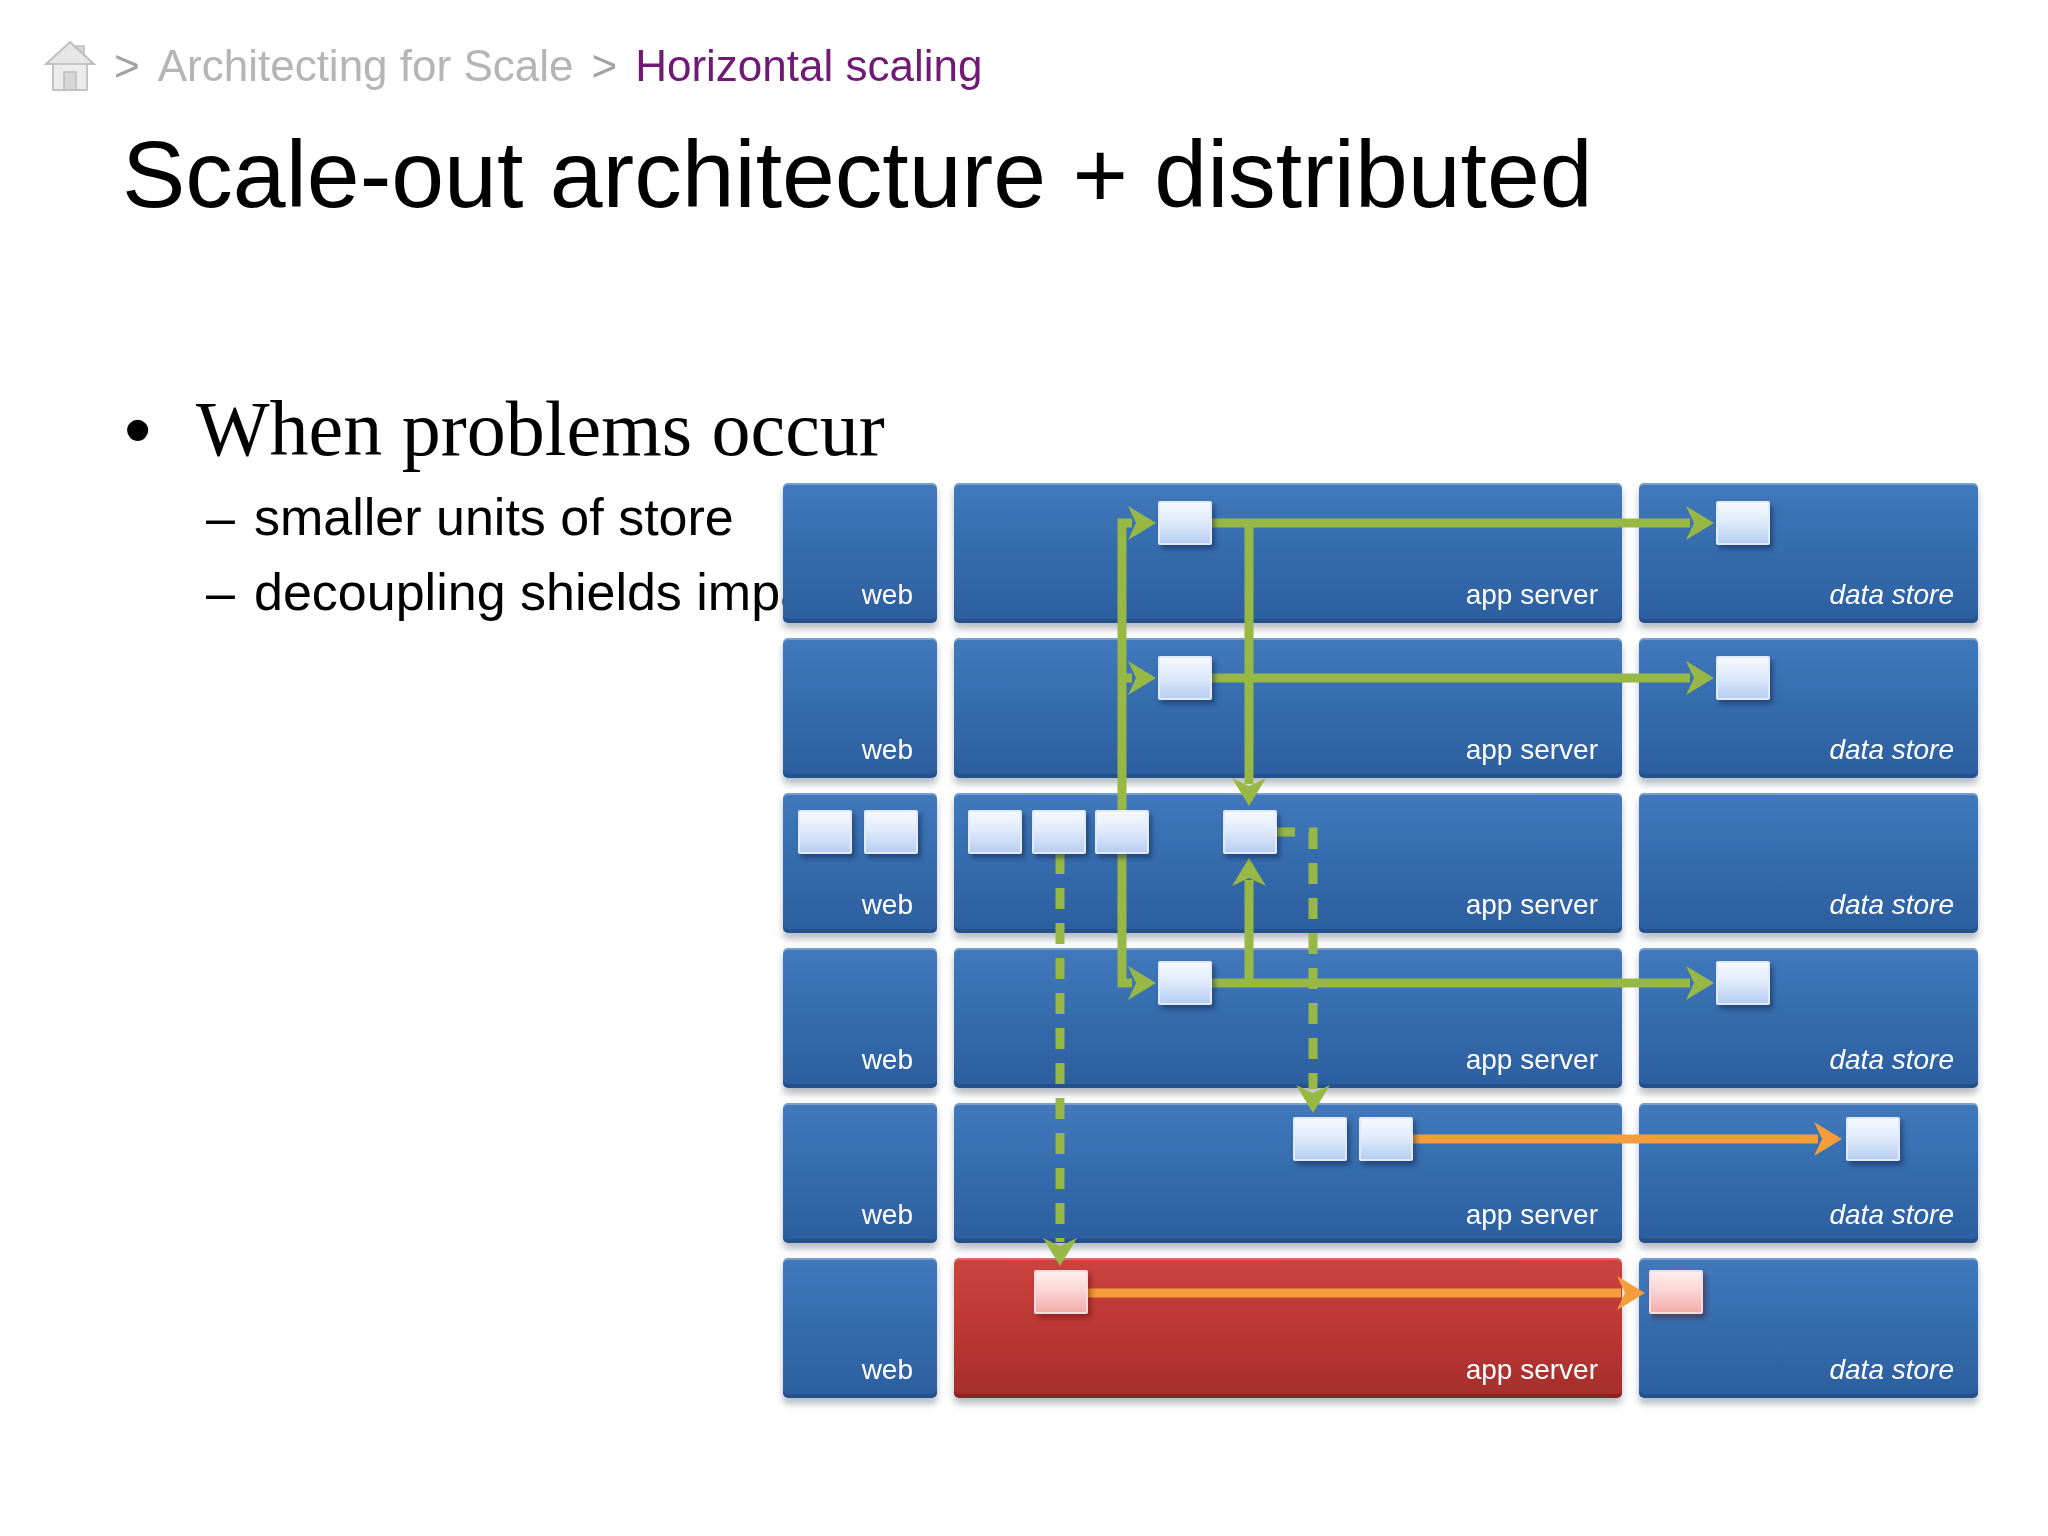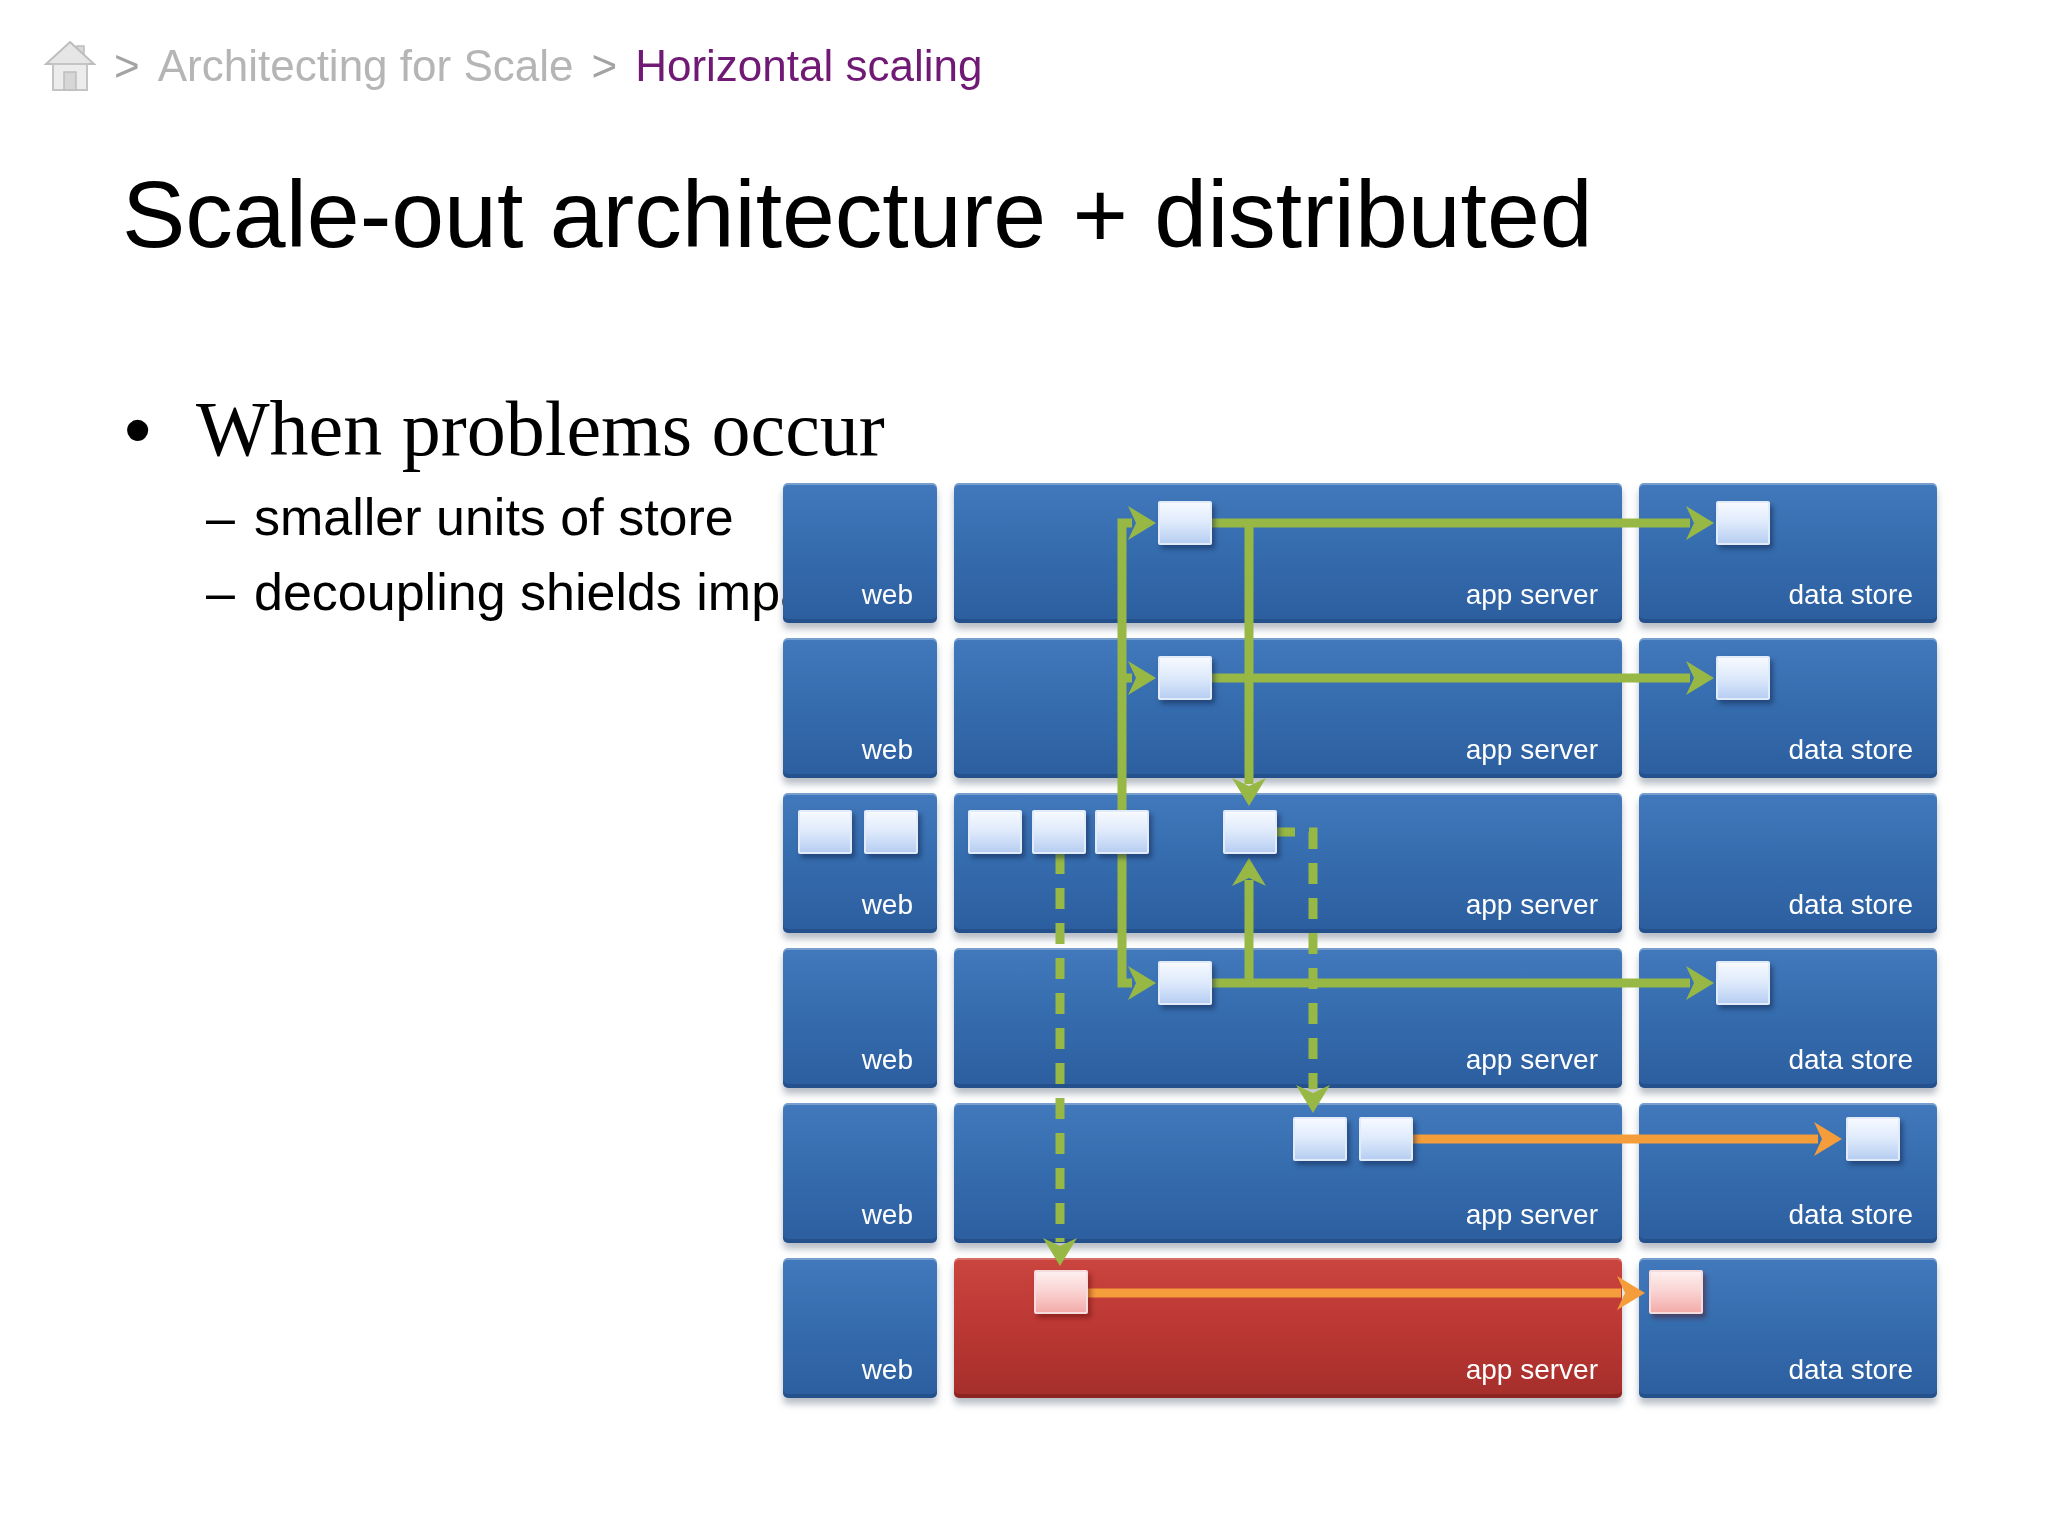--- a/index.html
+++ b/index.html
@@ -8,37 +8,37 @@
 
   
   .breadcrumb{position:absolute;left:44px;top:38px;display:flex;align-items:center;gap:18px;
               font-size:44px;white-space:nowrap;}
   .crumb-sep{color:#a3a3a3;}
   .crumb-link{color:#b5b5b5;}
   .crumb-current{color:#701a75;}
   .home-svg{display:block;}
 
   
-  .title{position:absolute;left:122px;top:118px;font-size:95px;line-height:113px;color:#000;margin-top:40px;}
+  .title{position:absolute;left:122px;top:118px;font-size:95px;line-height:113px;color:#000;}
   .bullet-dot{position:absolute;left:124px;top:384px;font-size:78px;color:#000;}
   .bullet-main{position:absolute;left:196px;top:384px;font-size:78px;color:#000;font-family:Liberation Serif, serif;}
   .sub-dash1{position:absolute;left:206px;top:487px;font-size:52px;color:#000;}
   .sub-text1{position:absolute;left:254px;top:487px;font-size:52px;color:#000;}
   .sub-dash2{position:absolute;left:206px;top:562px;font-size:52px;color:#000;}
   .sub-text2{position:absolute;left:254px;top:562px;font-size:52px;color:#000;}
 
   
   .box{position:absolute;height:140px;border-radius:5px;
        background:linear-gradient(180deg,#4279bc 0%,#356cae 48%,#2c5e9f 100%);
        box-shadow:0 6px 7px rgba(125,135,150,.55),
                   inset 0 2px 0 rgba(255,255,255,.28),
                   inset 0 -4px 0 rgba(10,30,70,.22);}
   .web{left:783px;width:154px;}
   .app{left:954px;width:668px;}
-  .data{left:1639px;width:298px;}
+  .data{left:1639px;width:339px;font-style:italic;}
   .box.red{background:linear-gradient(180deg,#cb453f 0%,#bc3834 48%,#a52e2b 100%);
        box-shadow:0 6px 7px rgba(125,135,150,.55),
                   inset 0 2px 0 rgba(255,255,255,.22),
                   inset 0 -4px 0 rgba(60,5,5,.25);}
   .boxlabel{position:absolute;right:24px;bottom:12px;color:#fff;font-size:28px;}
 
   
   .sq{position:absolute;width:50px;height:40px;border:2px solid #e2ebfa;border-radius:2px;
       background:linear-gradient(180deg,#f7faff 0%,#dde9fb 50%,#b7cef2 100%);
       box-shadow:3px 4px 5px rgba(10,25,60,.45);}

